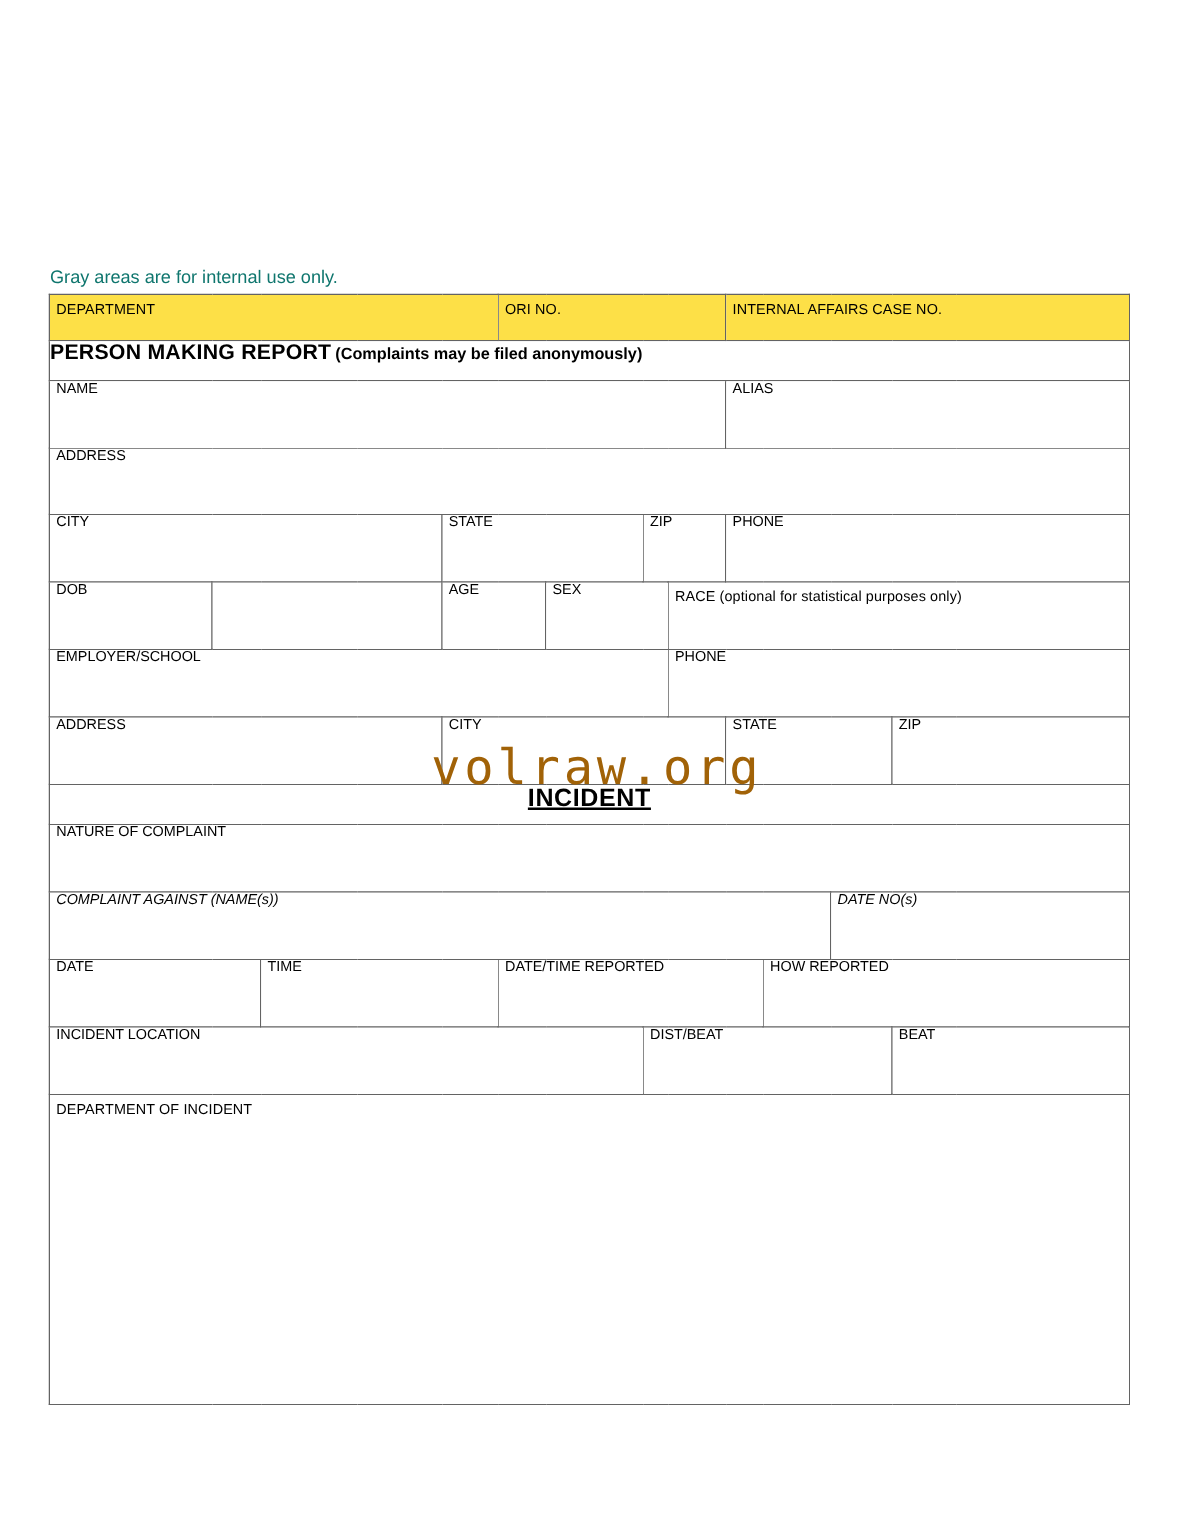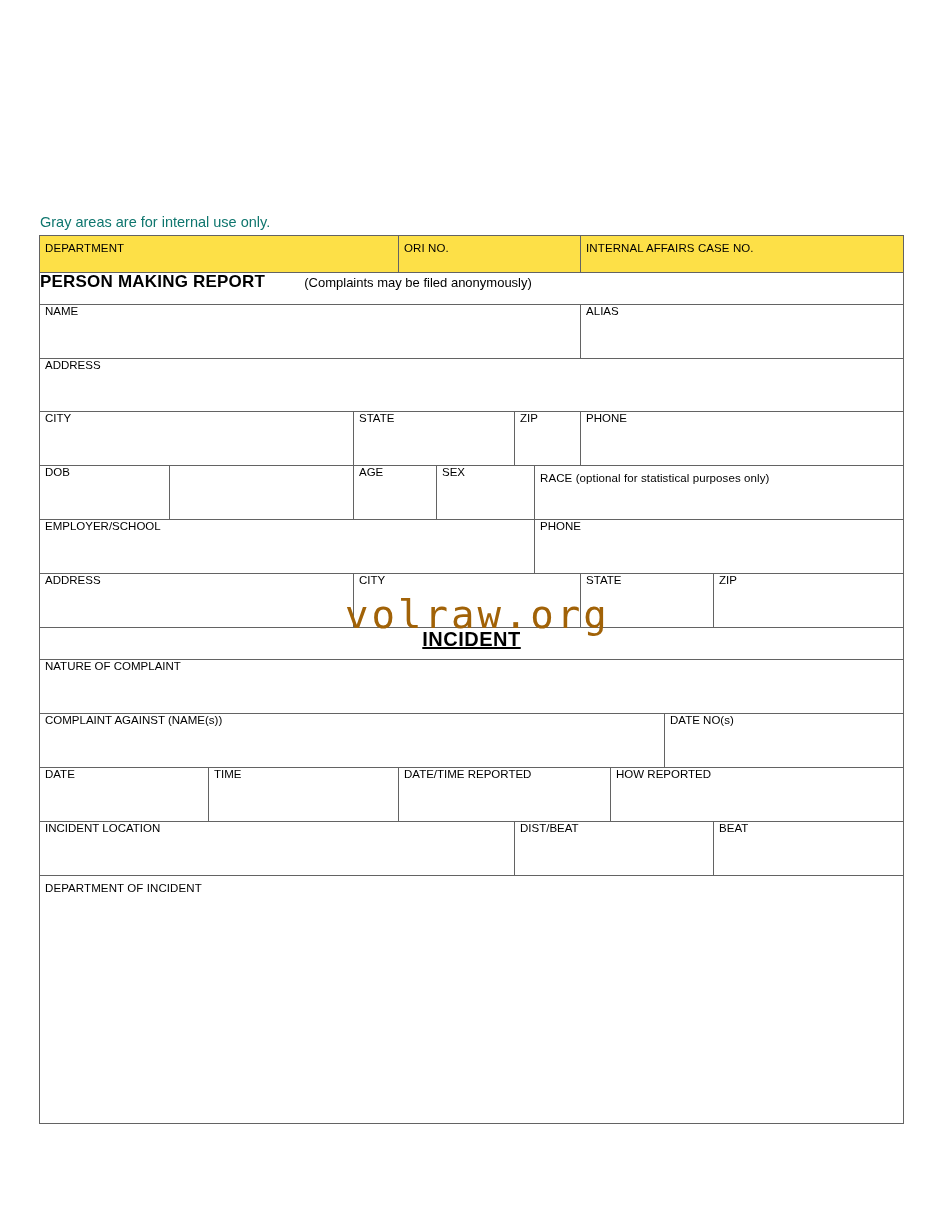--- a/index.html
+++ b/index.html
@@ -77,21 +77,21 @@
   .r-dept      { height: 37px; }
   .r-person    { height: 32px; }
   .r-name      { height: 54px; }
   .r-address   { height: 53px; }
   .r-city      { height: 54px; }
   .r-dob       { height: 54px; }
   .r-emp       { height: 54px; }
   .r-addr2     { height: 54px; }
   .r-incident  { height: 32px; }
   .r-nature    { height: 54px; }
-  .r-against   { height: 54px; }
+  .r-against   { height: 54px; font-style: italic; }
   .r-date      { height: 54px; }
   .r-loc       { height: 54px; }
   .r-desc      { height: 248px; }
 
   
   .vcenter {
     vertical-align: middle;
   }
   .vtop {
     vertical-align: top;
@@ -102,22 +102,21 @@
     vertical-align: middle;
     padding-left: 5px;
   }
   .section-head .big {
     font-size: 17px;
     font-weight: bold;
     letter-spacing: 0.2px;
   }
   .section-head .small {
     font-size: 13px;
-    font-weight: normal;
-    margin-left: 36px;
+    font-weight: bold;
   }
   .section-center {
     text-align: center;
     vertical-align: middle;
   }
   .section-center .big {
     font-size: 20px;
     font-weight: bold;
     letter-spacing: 0.5px;
     text-decoration: underline;

